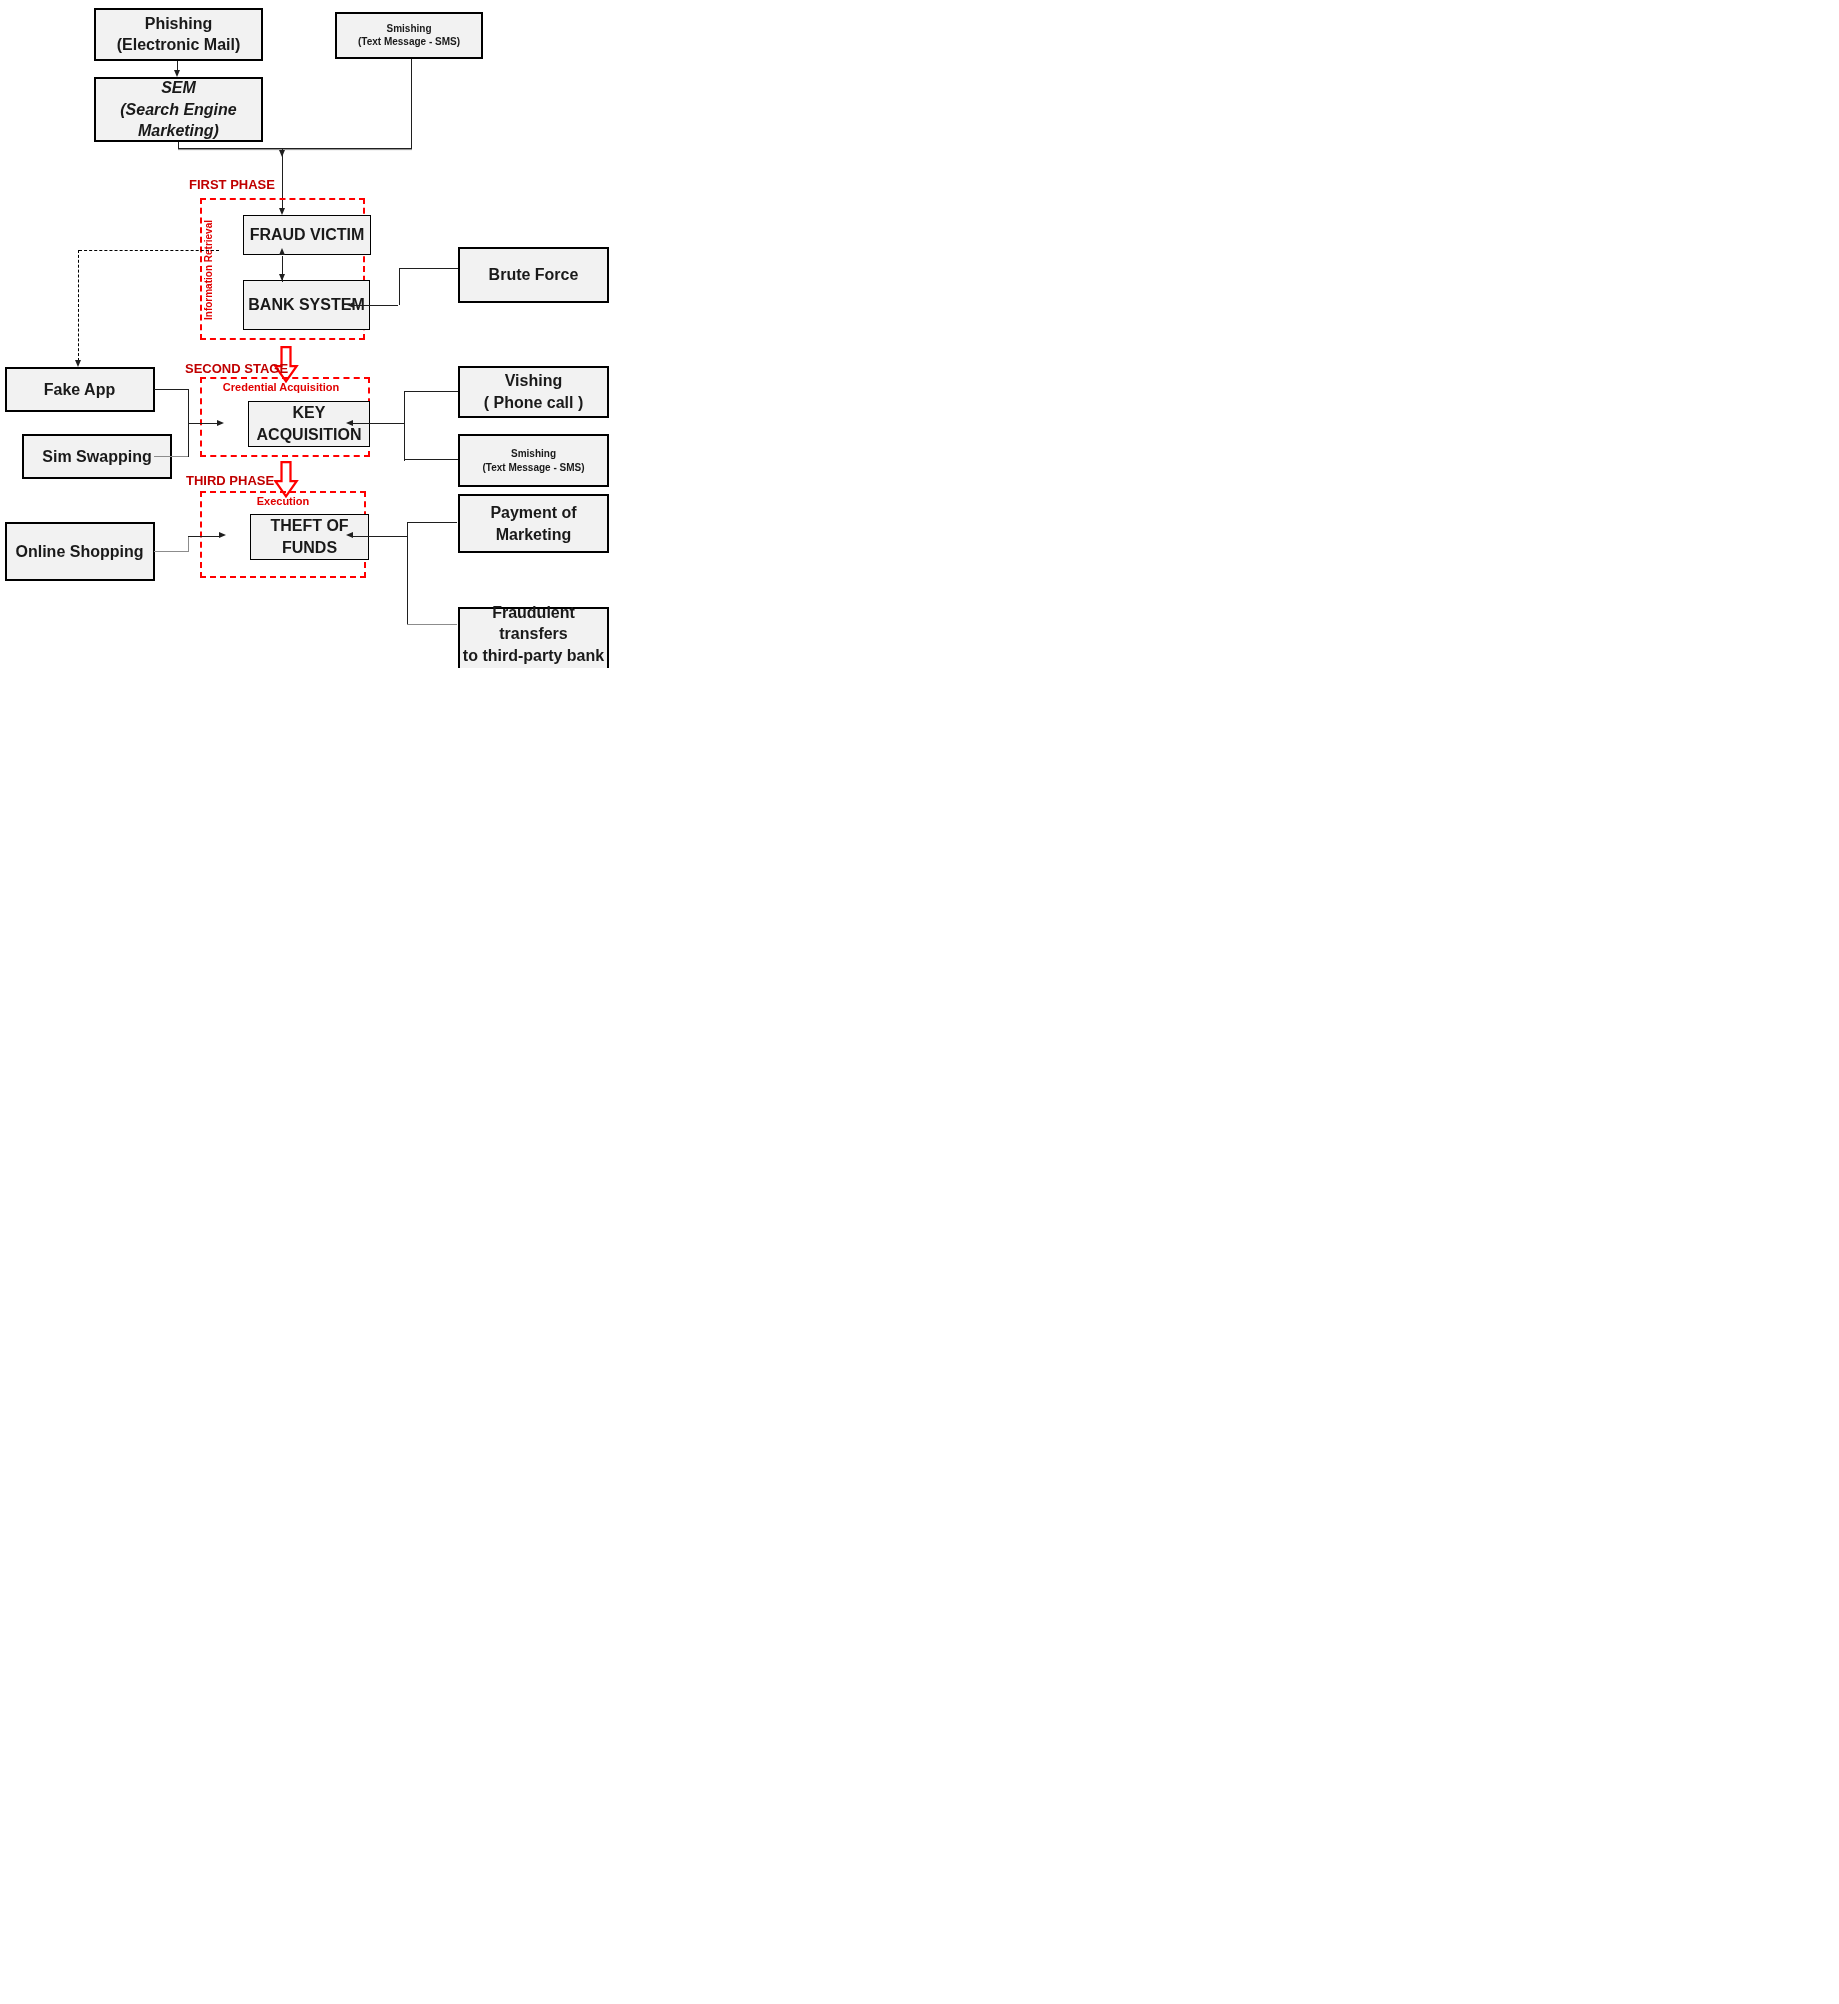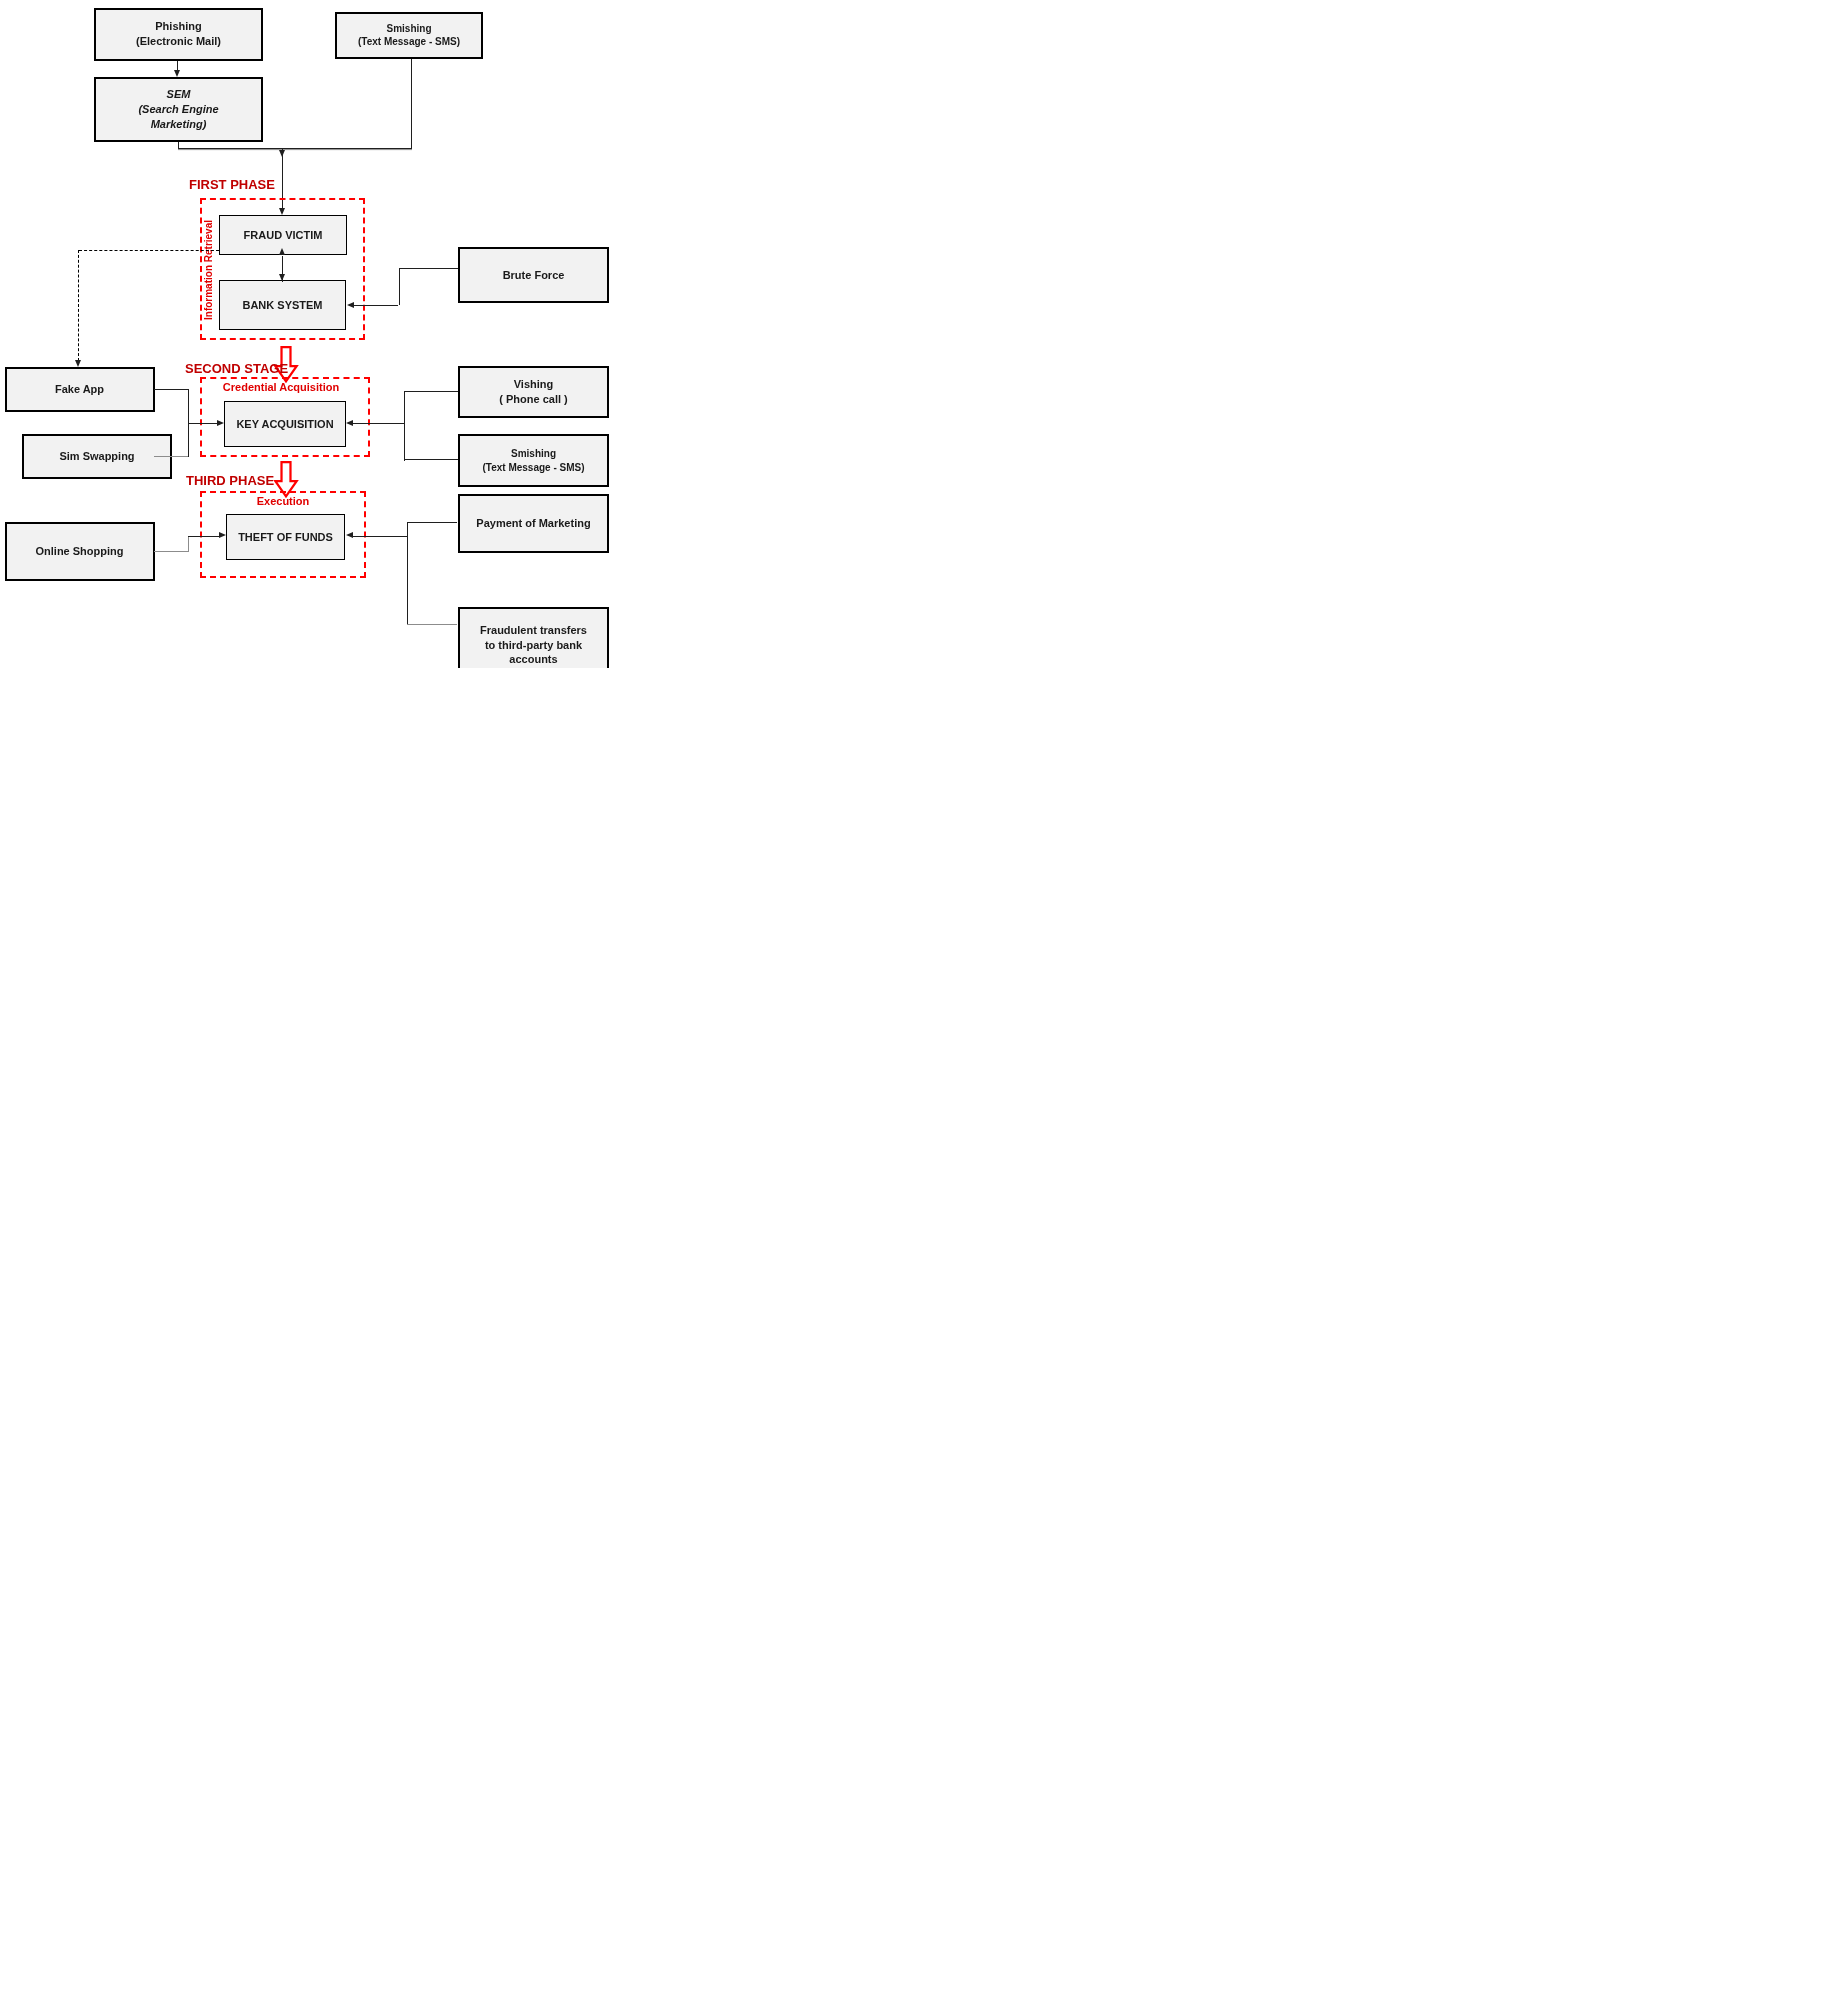--- a/index.html
+++ b/index.html
@@ -14,23 +14,23 @@
   body{font-family:"Liberation Sans",sans-serif;}
   #diagram{position:relative;width:613px;height:668px;background:#fff;overflow:hidden;}
 
   
   .node{
     position:absolute;box-sizing:border-box;
     background:var(--node-fill);
     border:2.2px solid #000;
     display:flex;align-items:center;justify-content:center;
     text-align:center;font-weight:bold;color:#1a1a1a;
-    white-space:pre-line;line-height:1.35;font-size:11px;
+    white-space:pre-line;line-height:1.35;font-size:16px;
   }
-  .node.thin{border-width:1.7px;}
+  .node.thin{border-width:1.7px;margin-left:24px;}
 
   #phishing{left:94px;top:7.8px;width:169px;height:53px;}
   #sem{left:94px;top:77px;width:169px;height:65px;font-style:italic;}
   #smishing-top{left:335px;top:11.7px;width:148px;height:47px;font-size:10px;}
   #fraud-victim{left:219px;top:215px;width:128px;height:40px;}
   #bank-system{left:219px;top:280px;width:127px;height:50px;}
   #brute-force{left:458px;top:247px;width:151px;height:56px;}
   #fake-app{left:4.5px;top:367px;width:150px;height:45px;}
   #sim-swapping{left:22px;top:434px;width:150px;height:45px;}
   #key-acquisition{left:224px;top:401px;width:122px;height:46px;}

